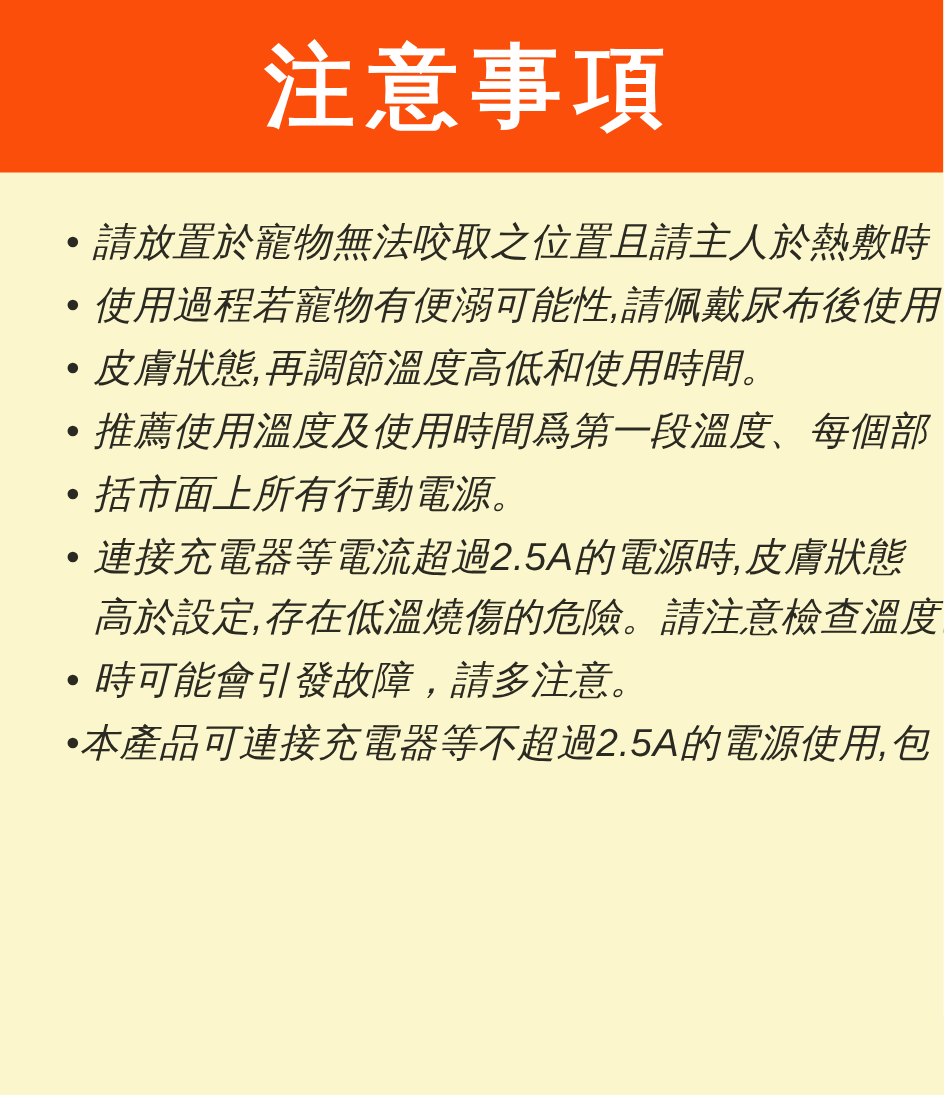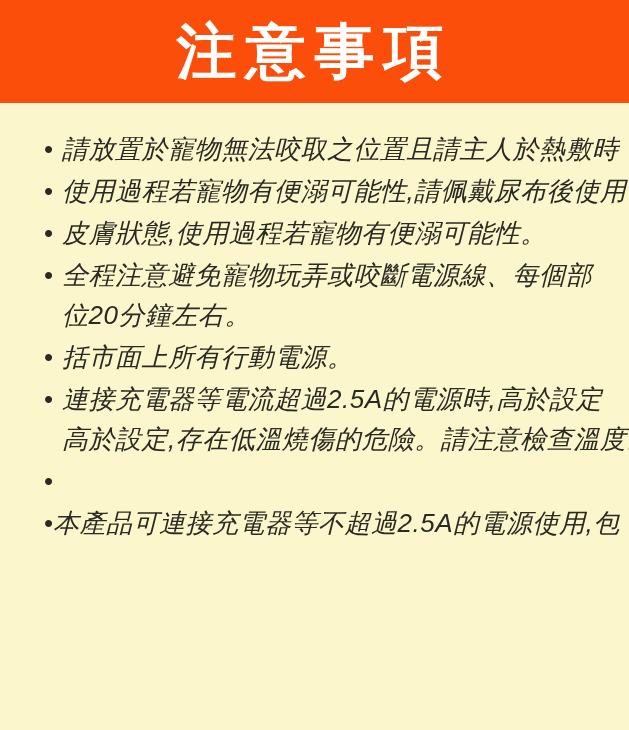--- a/index.html
+++ b/index.html
@@ -10,21 +10,21 @@
     position: relative;
     width: 629px;
     height: 730px;
     background: #FBF6CB;
     overflow: hidden;
     font-family: "Liberation Sans", sans-serif;
     color: #2A2A22;
   }
   .banner {
     width: 629px;
-    height: 103px;
+    height: 115px;
     background: #FA4E0A;
     display: flex;
     align-items: center;
     justify-content: center;
   }
   .banner h1 {
     margin: 0;
     padding-top: 2px;
     font-size: 60px;
     font-weight: bold;
@@ -82,50 +82,50 @@
     <div class="item">
       <span class="dot">•</span>
       <div class="lines">
         <div class="line">使用過程若寵物有便溺可能性,請佩戴尿布後使用</div>
       </div>
     </div>
 
     <div class="item">
       <span class="dot">•</span>
       <div class="lines">
-        <div class="line">皮膚狀態,使用過程若寵物有便溺可能性。</div>
+        <div class="line">皮膚狀態,再調節溫度高低和使用時間。</div>
       </div>
     </div>
 
     <div class="item">
       <span class="dot">•</span>
       <div class="lines">
-        <div class="line">全程注意避免寵物玩弄或咬斷電源線、每個部</div>
-        <div class="line">位20分鐘左右。</div>
+        <div class="line">推薦使用溫度及使用時間爲第一段溫度、每個部</div>
       </div>
     </div>
 
     <div class="item">
       <span class="dot">•</span>
       <div class="lines">
         <div class="line">括市面上所有行動電源。</div>
       </div>
     </div>
 
     <div class="item">
       <span class="dot">•</span>
       <div class="lines">
-        <div class="line">連接充電器等電流超過2.5A的電源時,高於設定</div>
+        <div class="line">連接充電器等電流超過2.5A的電源時,皮膚狀態</div>
         <div class="line">高於設定,存在低溫燒傷的危險。請注意檢查溫度。</div>
       </div>
     </div>
 
     <div class="item">
       <span class="dot">•</span>
       <div class="lines">
+        <div class="line">時可能會引發故障，請多注意。</div>
       </div>
     </div>
 
     <div class="item tight">
       <span class="dot">•</span>
       <div class="lines">
         <div class="line">本產品可連接充電器等不超過2.5A的電源使用,包</div>
       </div>
     </div>
 

